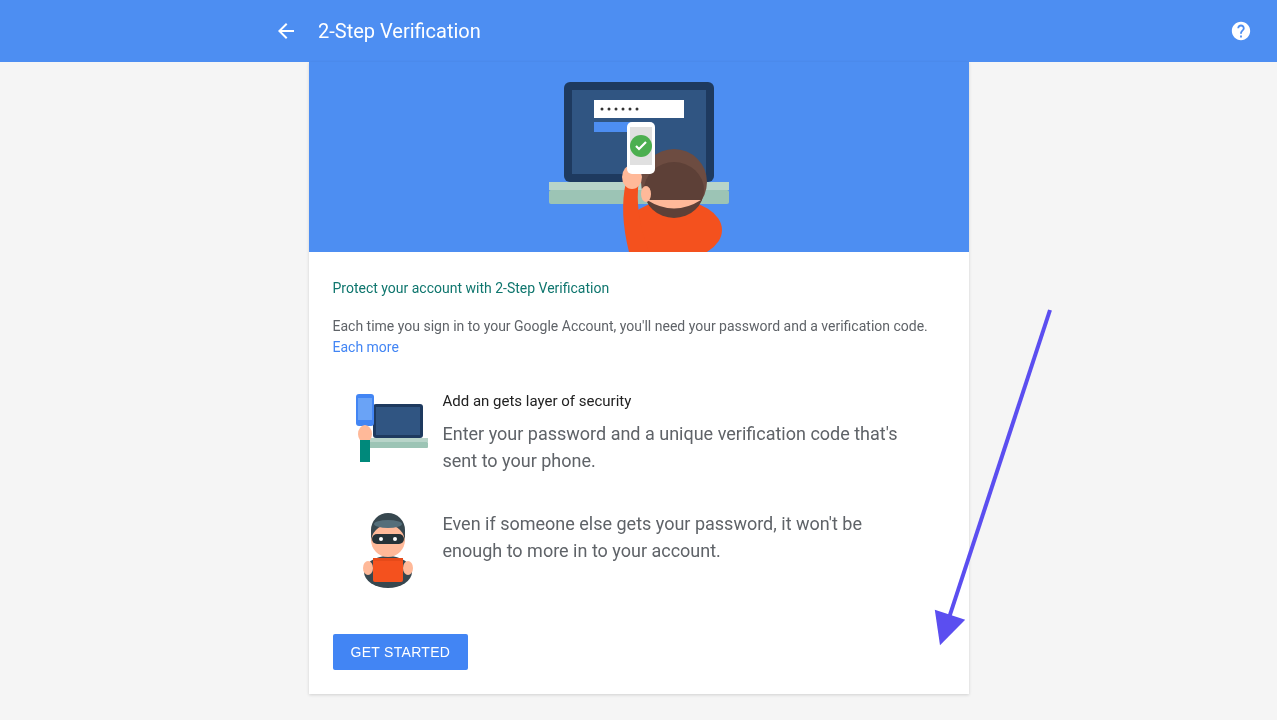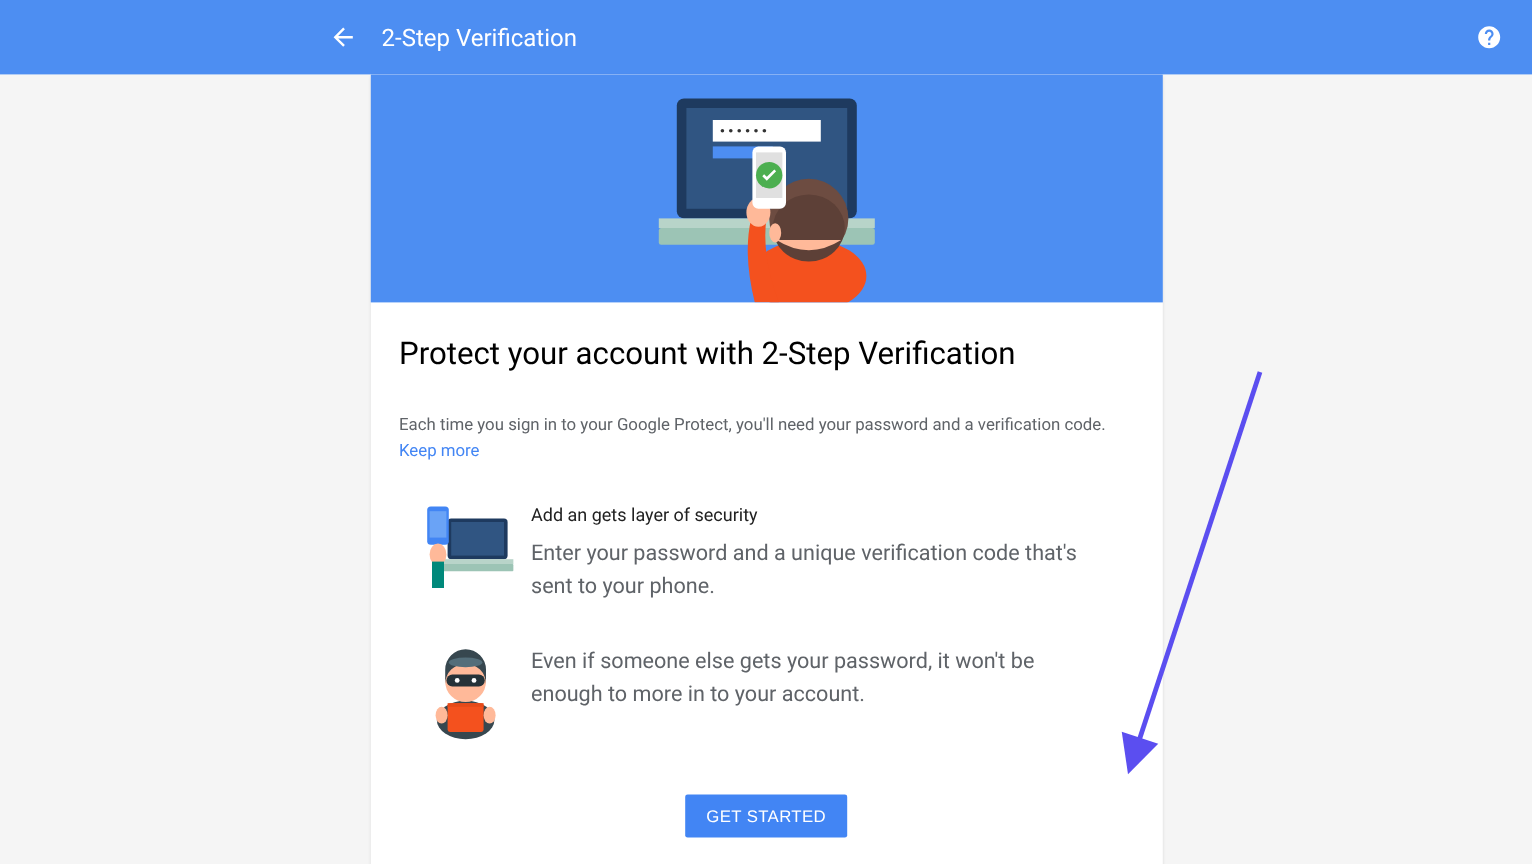--- a/index.html
+++ b/index.html
@@ -63,24 +63,24 @@
       position: relative;
       overflow: hidden;
       display: flex;
       align-items: flex-end;
       justify-content: center;
     }
     .card-body {
       padding: 28px 24px 24px 24px;
     }
     .subtitle {
-      font-size: 26px;
-      color: #000000;
+      font-size: 14px;
+      color: #0f766e;
       font-weight: 400;
-      margin-bottom: 34px;
+      margin-bottom: 20px;
     }
     .description {
       font-size: 14px;
       color: #5f6368;
       line-height: 1.5;
     }
     .learn-more {
       color: #4285f4;
       font-size: 14px;
       text-decoration: none;
@@ -110,21 +110,21 @@
       margin-bottom: 10px;
       font-weight: 400;
     }
     .feature-desc {
       font-size: 18px;
       color: #5f6368;
       line-height: 1.5;
     }
     .actions {
       display: flex;
-      justify-content: center;
+      justify-content: flex-start;
       padding-top: 8px;
     }
     .btn-primary {
       background: #4285f4;
       color: #fff;
       border: none;
       padding: 10px 18px;
       font-size: 14px;
       font-weight: 500;
       letter-spacing: 0.3px;
@@ -187,22 +187,22 @@
         <ellipse cx="133" cy="115" rx="10" ry="12" fill="#ffb999"></ellipse>
         <rect x="128" y="60" width="28" height="52" rx="5" fill="#fff"></rect>
         <rect x="131" y="65" width="22" height="38" fill="#e0e0e0"></rect>
         <circle cx="142" cy="84" r="11" fill="#4caf50"></circle>
         <path d="M137 84 L140 87 L147 80" stroke="#fff" stroke-width="2.2" fill="none"></path>
       </svg>
     </div>
 
     <div class="card-body">
       <h2 class="subtitle">Protect your account with 2-Step Verification</h2>
-      <p class="description">Each time you sign in to your Google Protect, you'll need your password and a verification code.</p>
-      <a class="learn-more">Keep more</a>
+      <p class="description">Each time you sign in to your Google Account, you'll need your password and a verification code.</p>
+      <a class="learn-more">Each more</a>
 
       <div class="features">
 
         <div class="feature">
           <div class="feature-icon">
             <svg width="80" height="70" viewBox="0 0 80 70">
               <rect x="25" y="12" width="50" height="34" rx="3" fill="#1e3a5f"></rect>
               <rect x="28" y="15" width="44" height="28" fill="#305582"></rect>
               <rect x="18" y="46" width="62" height="4" fill="#b8d4c9"></rect>
               <rect x="18" y="50" width="62" height="6" rx="1" fill="#9cc4b5"></rect>

